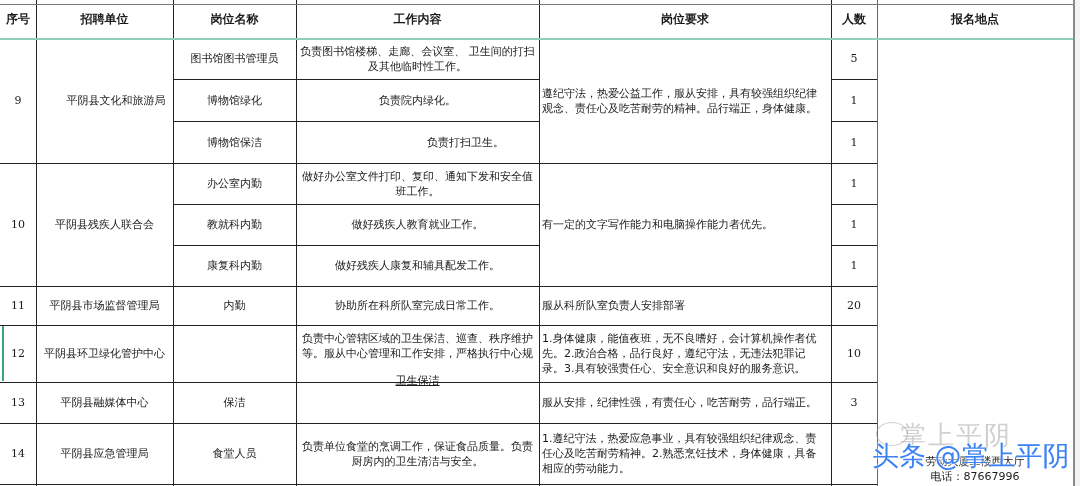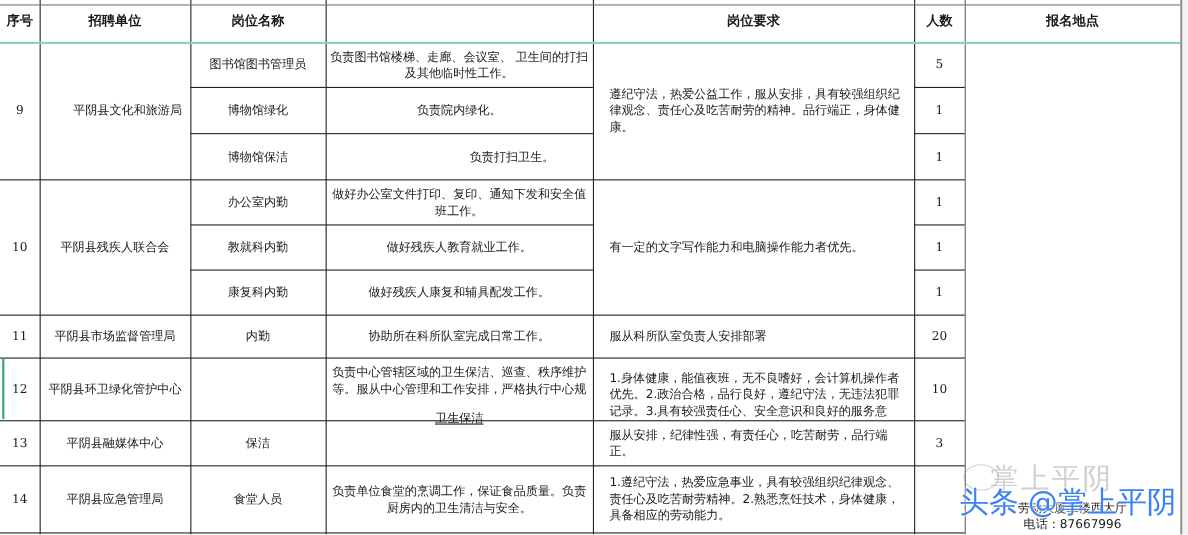--- a/index.html
+++ b/index.html
@@ -2,21 +2,21 @@
 <html><head>
 <meta charset="utf-8">
 <style>
   html, body { margin: 0; padding: 0; background: #ffffff; }
   body { width: 1080px; height: 486px; overflow: hidden; position: relative;
          font-family: "DejaVu Sans", "Liberation Sans", sans-serif; color: #1a1a1a; }
   #sheet { position: absolute; left: 0; top: 0; width: 1080px; height: 486px; }
   .cell { position: absolute; box-sizing: border-box; display: flex; align-items: center;
           justify-content: center; text-align: center; font-size: 11px; line-height: 15px;
           padding: 0 4px; background: #fff; }
-  .cell.left { justify-content: flex-start; text-align: left; padding-left: 15px; }
+  .cell.left { justify-content: flex-start; text-align: left; padding-left: 3px; }
   .cell.hdr { font-weight: bold; font-size: 12px; }
   .num { font-family: "DejaVu Serif", "Liberation Serif", serif; font-size: 11px; }
   .vline { position: absolute; top: 0; width: 1px; background: #222; }
   .hline { position: absolute; height: 1px; background: #222; }
   .sel-line { position: absolute; left: 0; height: 2px; background: #8fd0b8; }
   .sel-left { position: absolute; left: 2px; width: 2px; background: #3aa57a; }
   .rightedge { position: absolute; left: 1073px; top: 0; width: 2px; height: 486px; background: #8a8a8a; }
   .outside { position: absolute; left: 1075px; top: 0; width: 5px; height: 486px; background: #f3f3f3; }
   .watermark { position: absolute; left: 872px; top: 418px; width: 210px; height: 62px; pointer-events: none; }
   .wm-top { position: absolute; left: 28px; top: 0px; font-size: 26px; color: rgba(150,150,150,0.45); letter-spacing: 2px; }
@@ -26,20 +26,21 @@
                border-radius: 50%; }
 </style>
 </head>
 <body>
 
 <div id="sheet">
 
   <div class="cell hdr" style="left:0;top:0;width:36px;height:38px;">序号</div>
   <div class="cell hdr" style="left:36px;top:0;width:137px;height:38px;">招聘单位</div>
   <div class="cell hdr" style="left:173px;top:0;width:123px;height:38px;">岗位名称</div>
+  <div class="cell hdr" style="left:296px;top:0;width:243px;height:38px;">工作内容</div>
   <div class="cell hdr" style="left:539px;top:0;width:292px;height:38px;">岗位要求</div>
   <div class="cell hdr" style="left:831px;top:0;width:46px;height:38px;">人数</div>
   <div class="cell hdr" style="left:877px;top:0;width:196px;height:38px;">报名地点</div>
 
   <div class="cell num" style="left:0;top:38px;width:36px;height:125px;">9</div>
   <div class="cell" style="left:36px;top:38px;width:137px;height:125px;padding-left:27px;">平阴县文化和旅游局</div>
   <div class="cell" style="left:173px;top:38px;width:123px;height:41px;">图书馆图书管理员</div>
   <div class="cell" style="left:296px;top:38px;width:243px;height:41px;">负责图书馆楼梯、走廊、会议室、 卫生间的打扫及其他临时性工作。</div>
   <div class="cell num" style="left:831px;top:38px;width:46px;height:41px;">5</div>
   <div class="cell" style="left:173px;top:79px;width:123px;height:42px;">博物馆绿化</div>
@@ -67,21 +68,21 @@
   <div class="cell" style="left:36px;top:286px;width:137px;height:39px;">平阴县市场监督管理局</div>
   <div class="cell" style="left:173px;top:286px;width:123px;height:39px;">内勤</div>
   <div class="cell" style="left:296px;top:286px;width:243px;height:39px;">协助所在科所队室完成日常工作。</div>
   <div class="cell left" style="left:539px;top:286px;width:292px;height:39px;">服从科所队室负责人安排部署</div>
   <div class="cell num" style="left:831px;top:286px;width:46px;height:39px;">20</div>
 
   <div class="cell num" style="left:0;top:325px;width:36px;height:57px;">12</div>
   <div class="cell" style="left:36px;top:325px;width:137px;height:57px;">平阴县环卫绿化管护中心</div>
   <div class="cell" style="left:173px;top:325px;width:123px;height:57px;margin-top:44px;">环卫绿化岗</div>
   <div class="cell" style="left:296px;top:325px;width:243px;height:57px;">负责中心管辖区域的卫生保洁、巡查、秩序维护等。服从中心管理和工作安排，严格执行中心规章制度。</div>
-  <div class="cell left" style="left:539px;top:325px;width:292px;height:57px;margin-top:12px;">1.身体健康，能值夜班，无不良嗜好，会计算机操作者优先。2.政治合格，品行良好，遵纪守法，无违法犯罪记录。3.具有较强责任心、安全意识和良好的服务意识。</div>
+  <div class="cell left" style="left:539px;top:325px;width:292px;height:57px;">1.身体健康，能值夜班，无不良嗜好，会计算机操作者优先。2.政治合格，品行良好，遵纪守法，无违法犯罪记录。3.具有较强责任心、安全意识和良好的服务意识。</div>
   <div class="cell num" style="left:831px;top:325px;width:46px;height:57px;">10</div>
 
   <div class="cell num" style="left:0;top:382px;width:36px;height:41px;">13</div>
   <div class="cell" style="left:36px;top:382px;width:137px;height:41px;">平阴县融媒体中心</div>
   <div class="cell" style="left:173px;top:382px;width:123px;height:41px;">保洁</div>
   <div class="cell" style="left:296px;top:360px;width:243px;height:41px;text-decoration:underline;">卫生保洁</div>
   <div class="cell left" style="left:539px;top:382px;width:292px;height:41px;">服从安排，纪律性强，有责任心，吃苦耐劳，品行端正。</div>
   <div class="cell num" style="left:831px;top:382px;width:46px;height:41px;">3</div>
 
   <div class="cell num" style="left:0;top:423px;width:36px;height:61px;">14</div>

